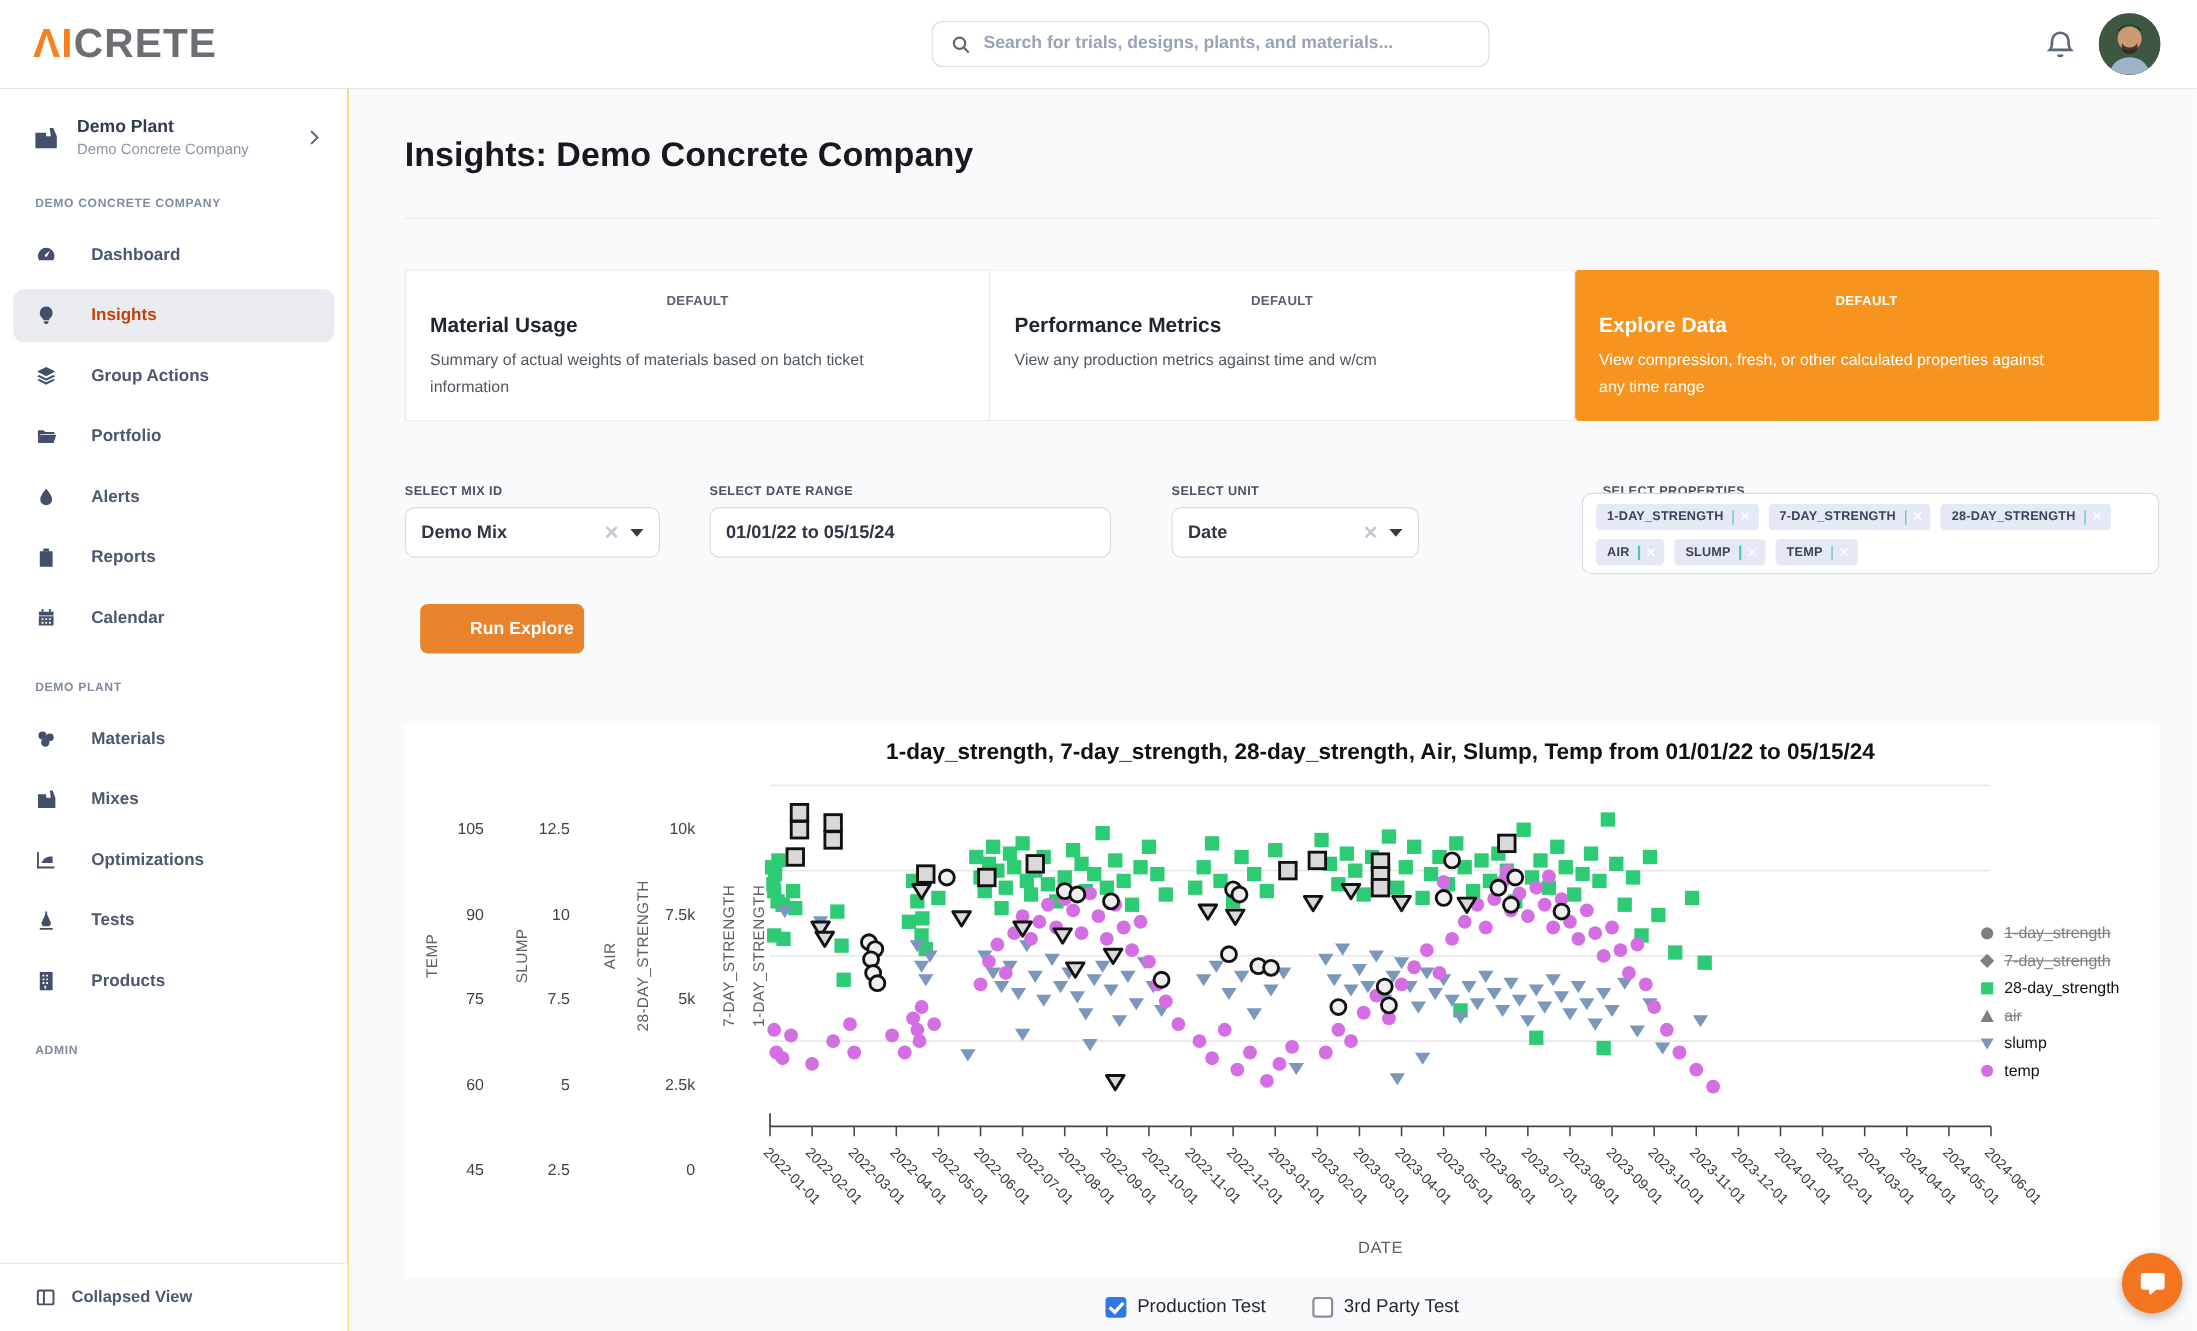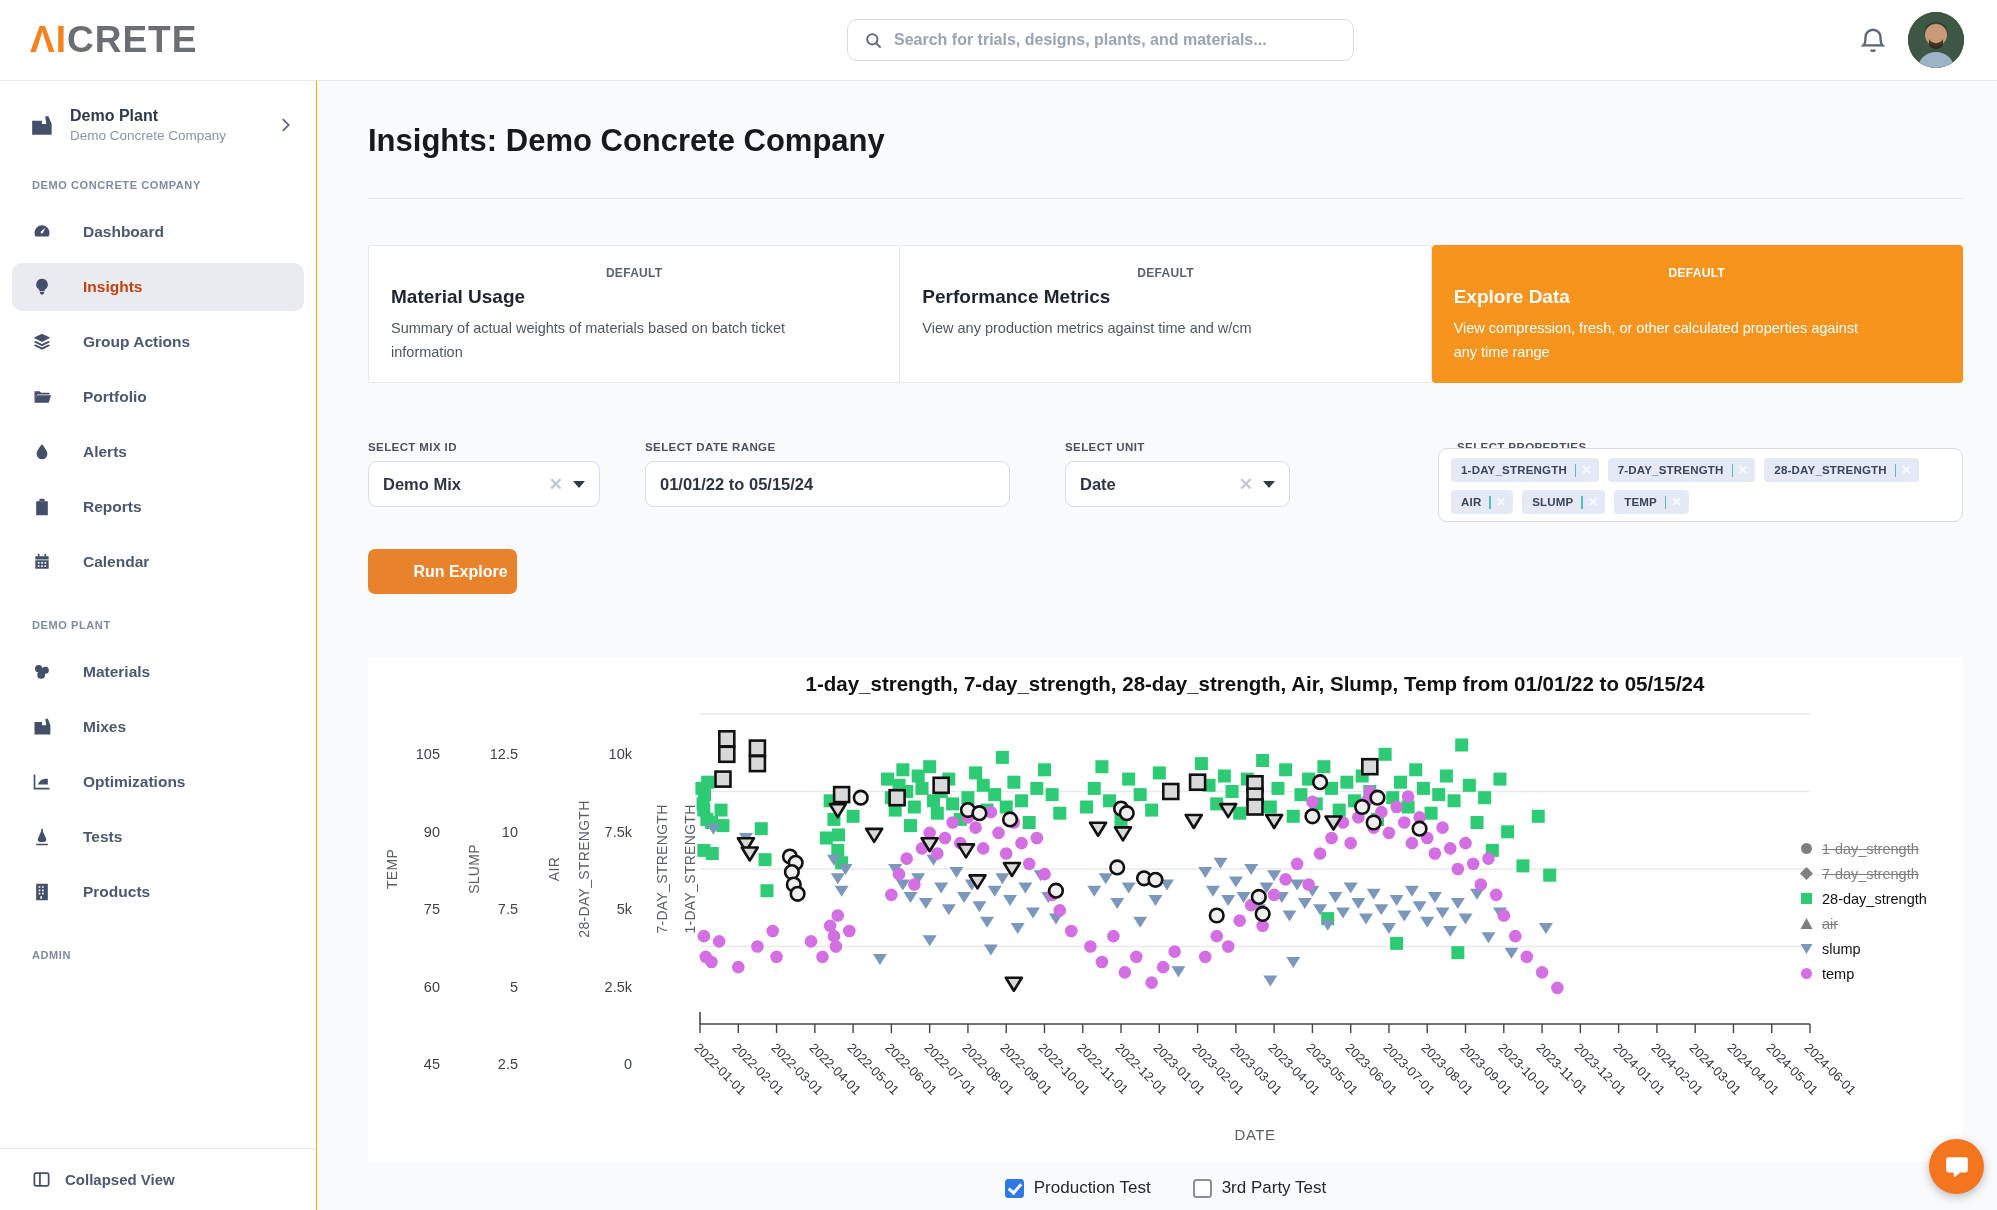--- a/index.html
+++ b/index.html
@@ -54,21 +54,21 @@
   .f-box .val { flex:1; font-weight:600; }
   .f-box .clear-x { color:#C2C7D0; font-size:17px; font-weight:700; padding:0 10px; cursor:pointer; }
   .f-box .caret { width:0; height:0; border-left:6px solid transparent; border-right:6px solid transparent; border-top:7px solid #333A46; cursor:pointer; }
   .f-box.date .val { font-weight:700; }
   .props-label { left:1140px; }
   .props-box { position:absolute; left:1121px; top:367px; width:525px; height:74px; background:#fff; border:1px solid #D7DBE3; border-radius:9px; padding:9px 12px; display:flex; flex-wrap:wrap; gap:8px 9px; align-content:flex-start; }
   .chip { background:#E4E9F5; border-radius:4px; height:24px; display:flex; align-items:center; padding:0 7px 0 10px; font-size:11.5px; font-weight:700; color:#39455A; letter-spacing:.2px; }
   .chip .sep { width:1.5px; height:13px; background:#4FC2B8; margin:0 5px 0 8px; }
   .chip .cx { color:#FAFBFD; font-size:12px; font-weight:700; cursor:pointer; }
 
-  .run-btn { position:absolute; left:51px; top:468px; width:149px; height:45px; background:#E8832C; border:none; border-radius:7px; color:#fff; font-size:16px; font-weight:700; font-family:inherit; cursor:pointer;padding-left:36px; }
+  .run-btn { position:absolute; left:65px; top:468px; width:149px; height:45px; background:#E8832C; border:none; border-radius:7px; color:#fff; font-size:16px; font-weight:700; font-family:inherit; cursor:pointer;padding-left:36px; }
 
   
   .chart-panel { position:absolute; left:51px; top:577px; width:1595px; height:504px; background:#fff; }
   .chart-title { position:absolute; left:332px; top:14px; width:1110px; text-align:center; font-size:20.5px; font-weight:800; color:#111; }
   .axis-vlabel { position:absolute; writing-mode:vertical-rl; transform:rotate(180deg); font-size:14px; color:#5A5F66; letter-spacing:.3px; }
   .axis-tick { position:absolute; font-size:14.5px; color:#3E434B; text-align:right; width:46px;margin-top:40px; }
   .xlab { position:absolute; font-size:13px; color:#33373E; white-space:nowrap; transform-origin:0 0; transform:rotate(45deg); }
   .xaxis-name { position:absolute; left:832px; top:468px; width:110px; text-align:center; font-size:15px; color:#5A5F66; letter-spacing:.5px; }
   .legend { position:absolute; left:1432px; top:178px; }
   .leg-item { display:flex; align-items:center; gap:9px; height:25px; font-size:14.5px; color:#111; }

